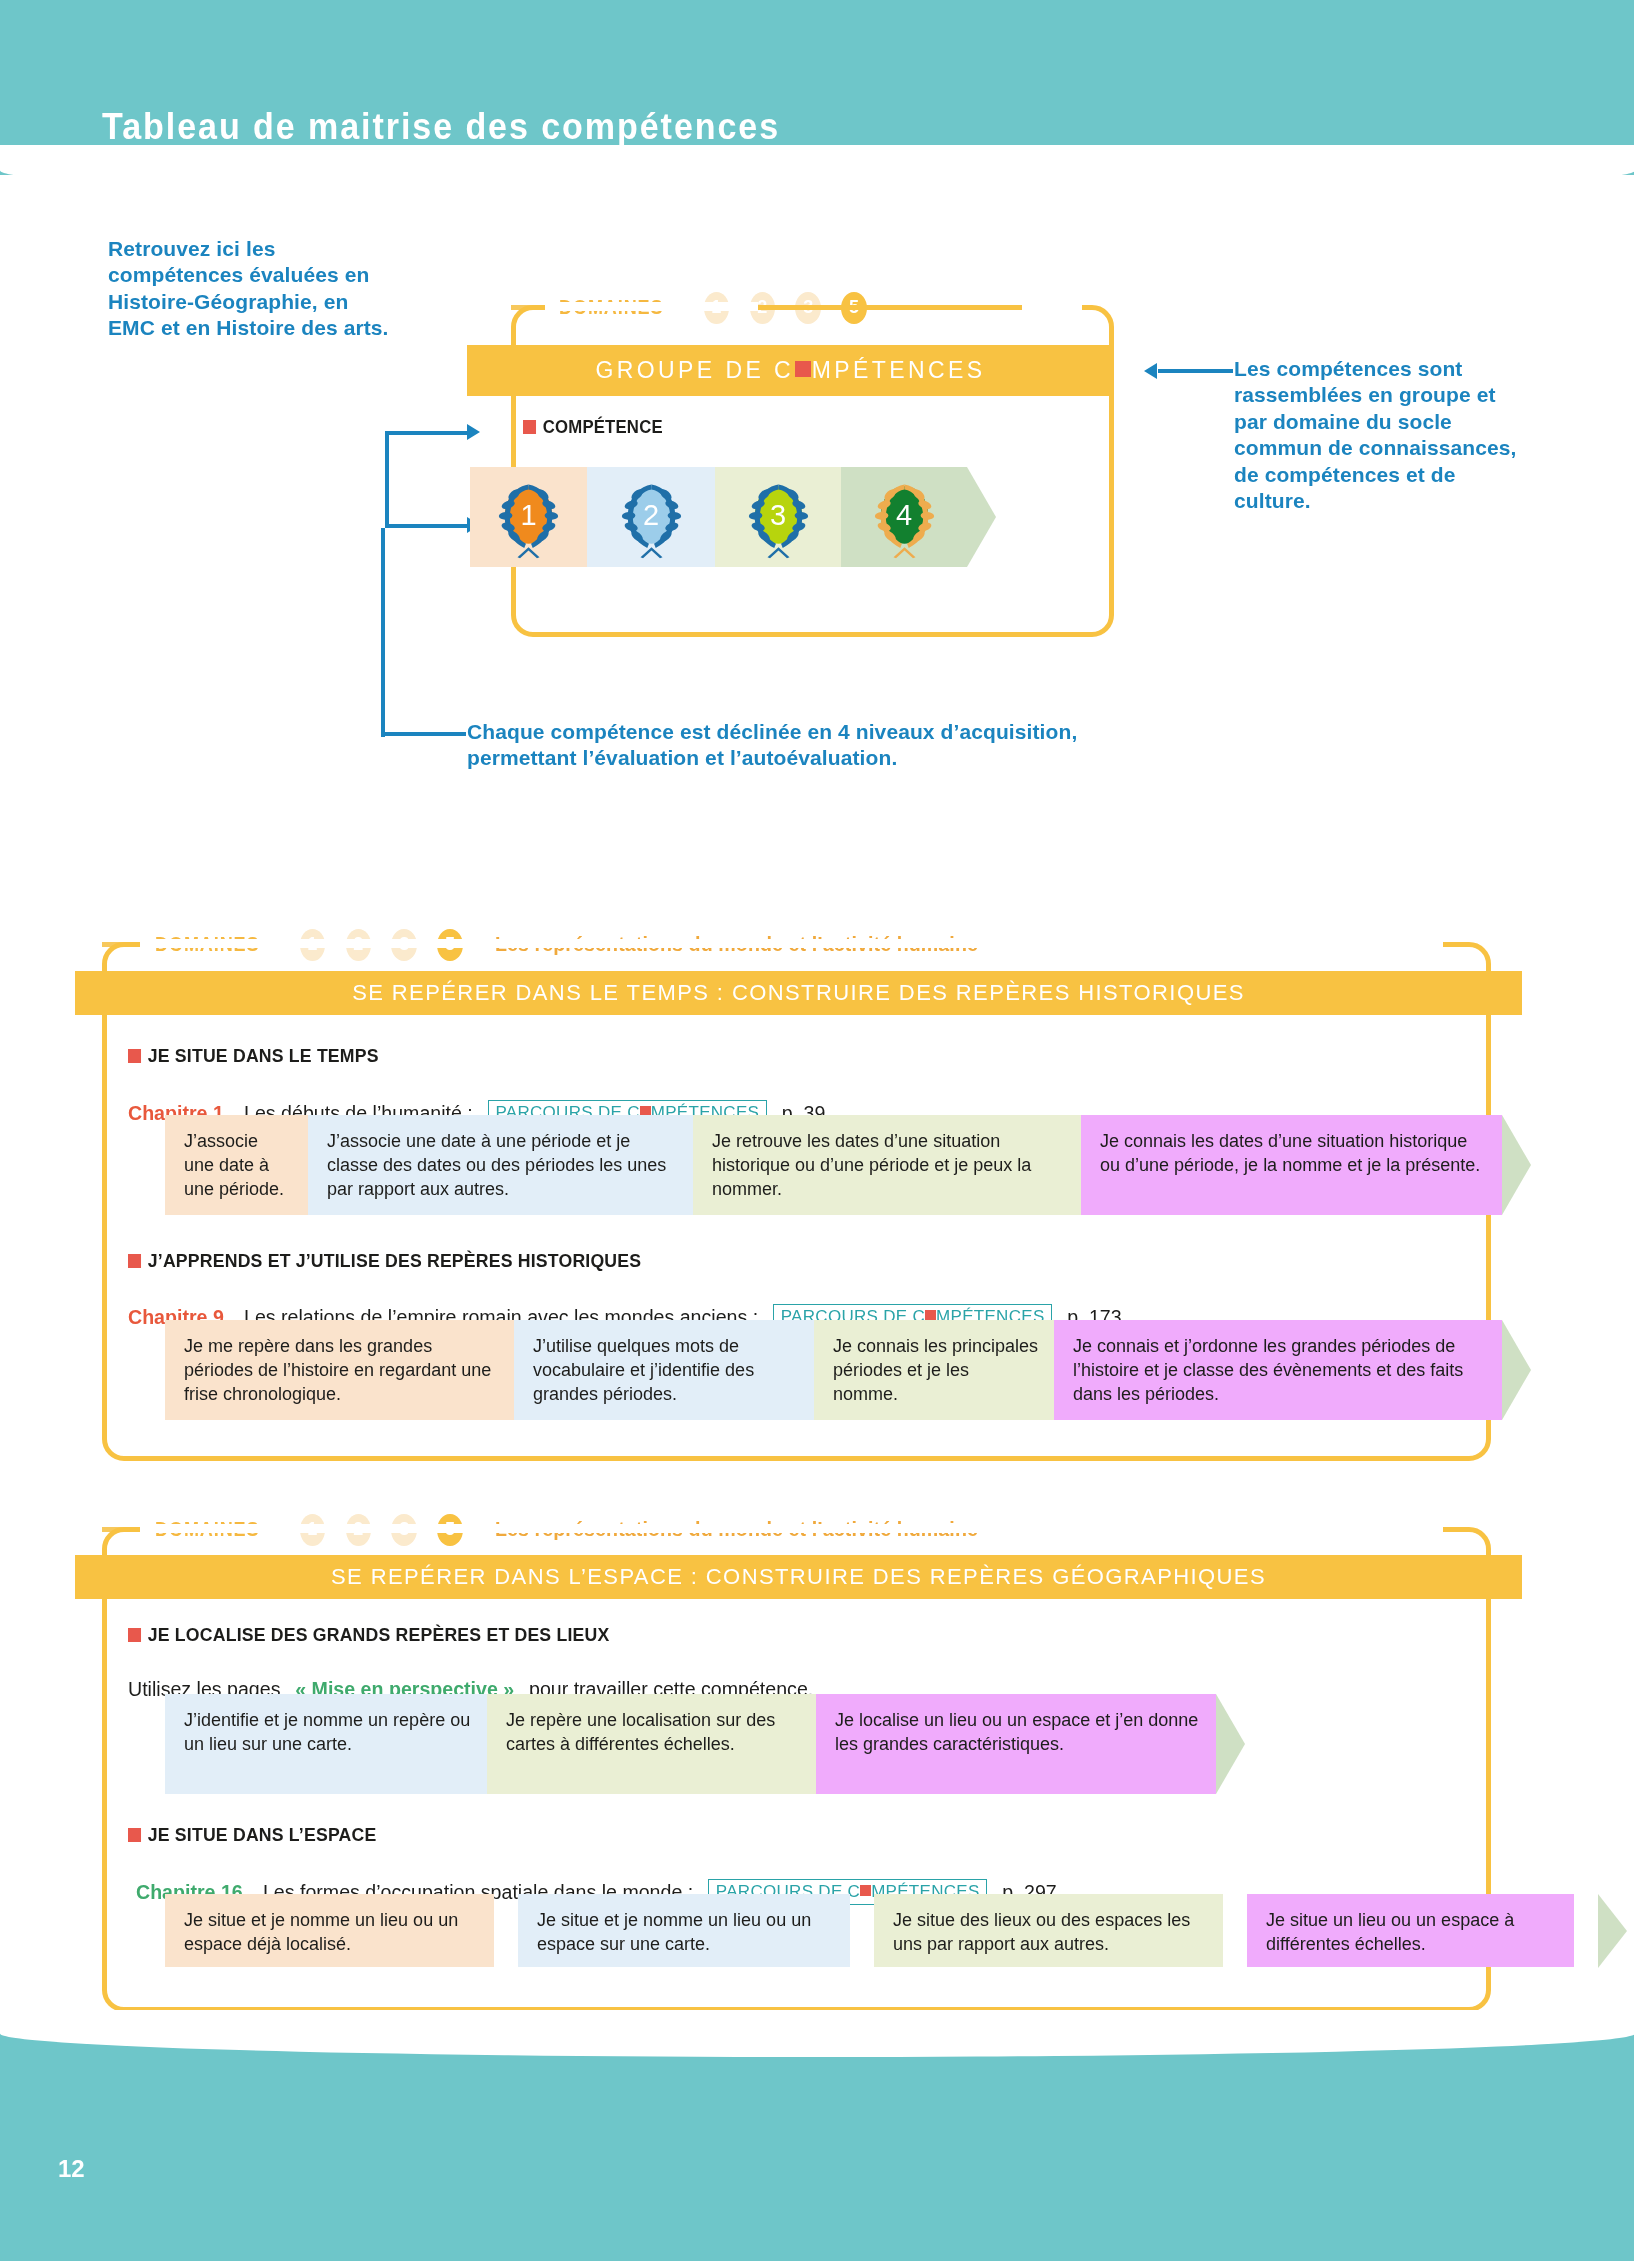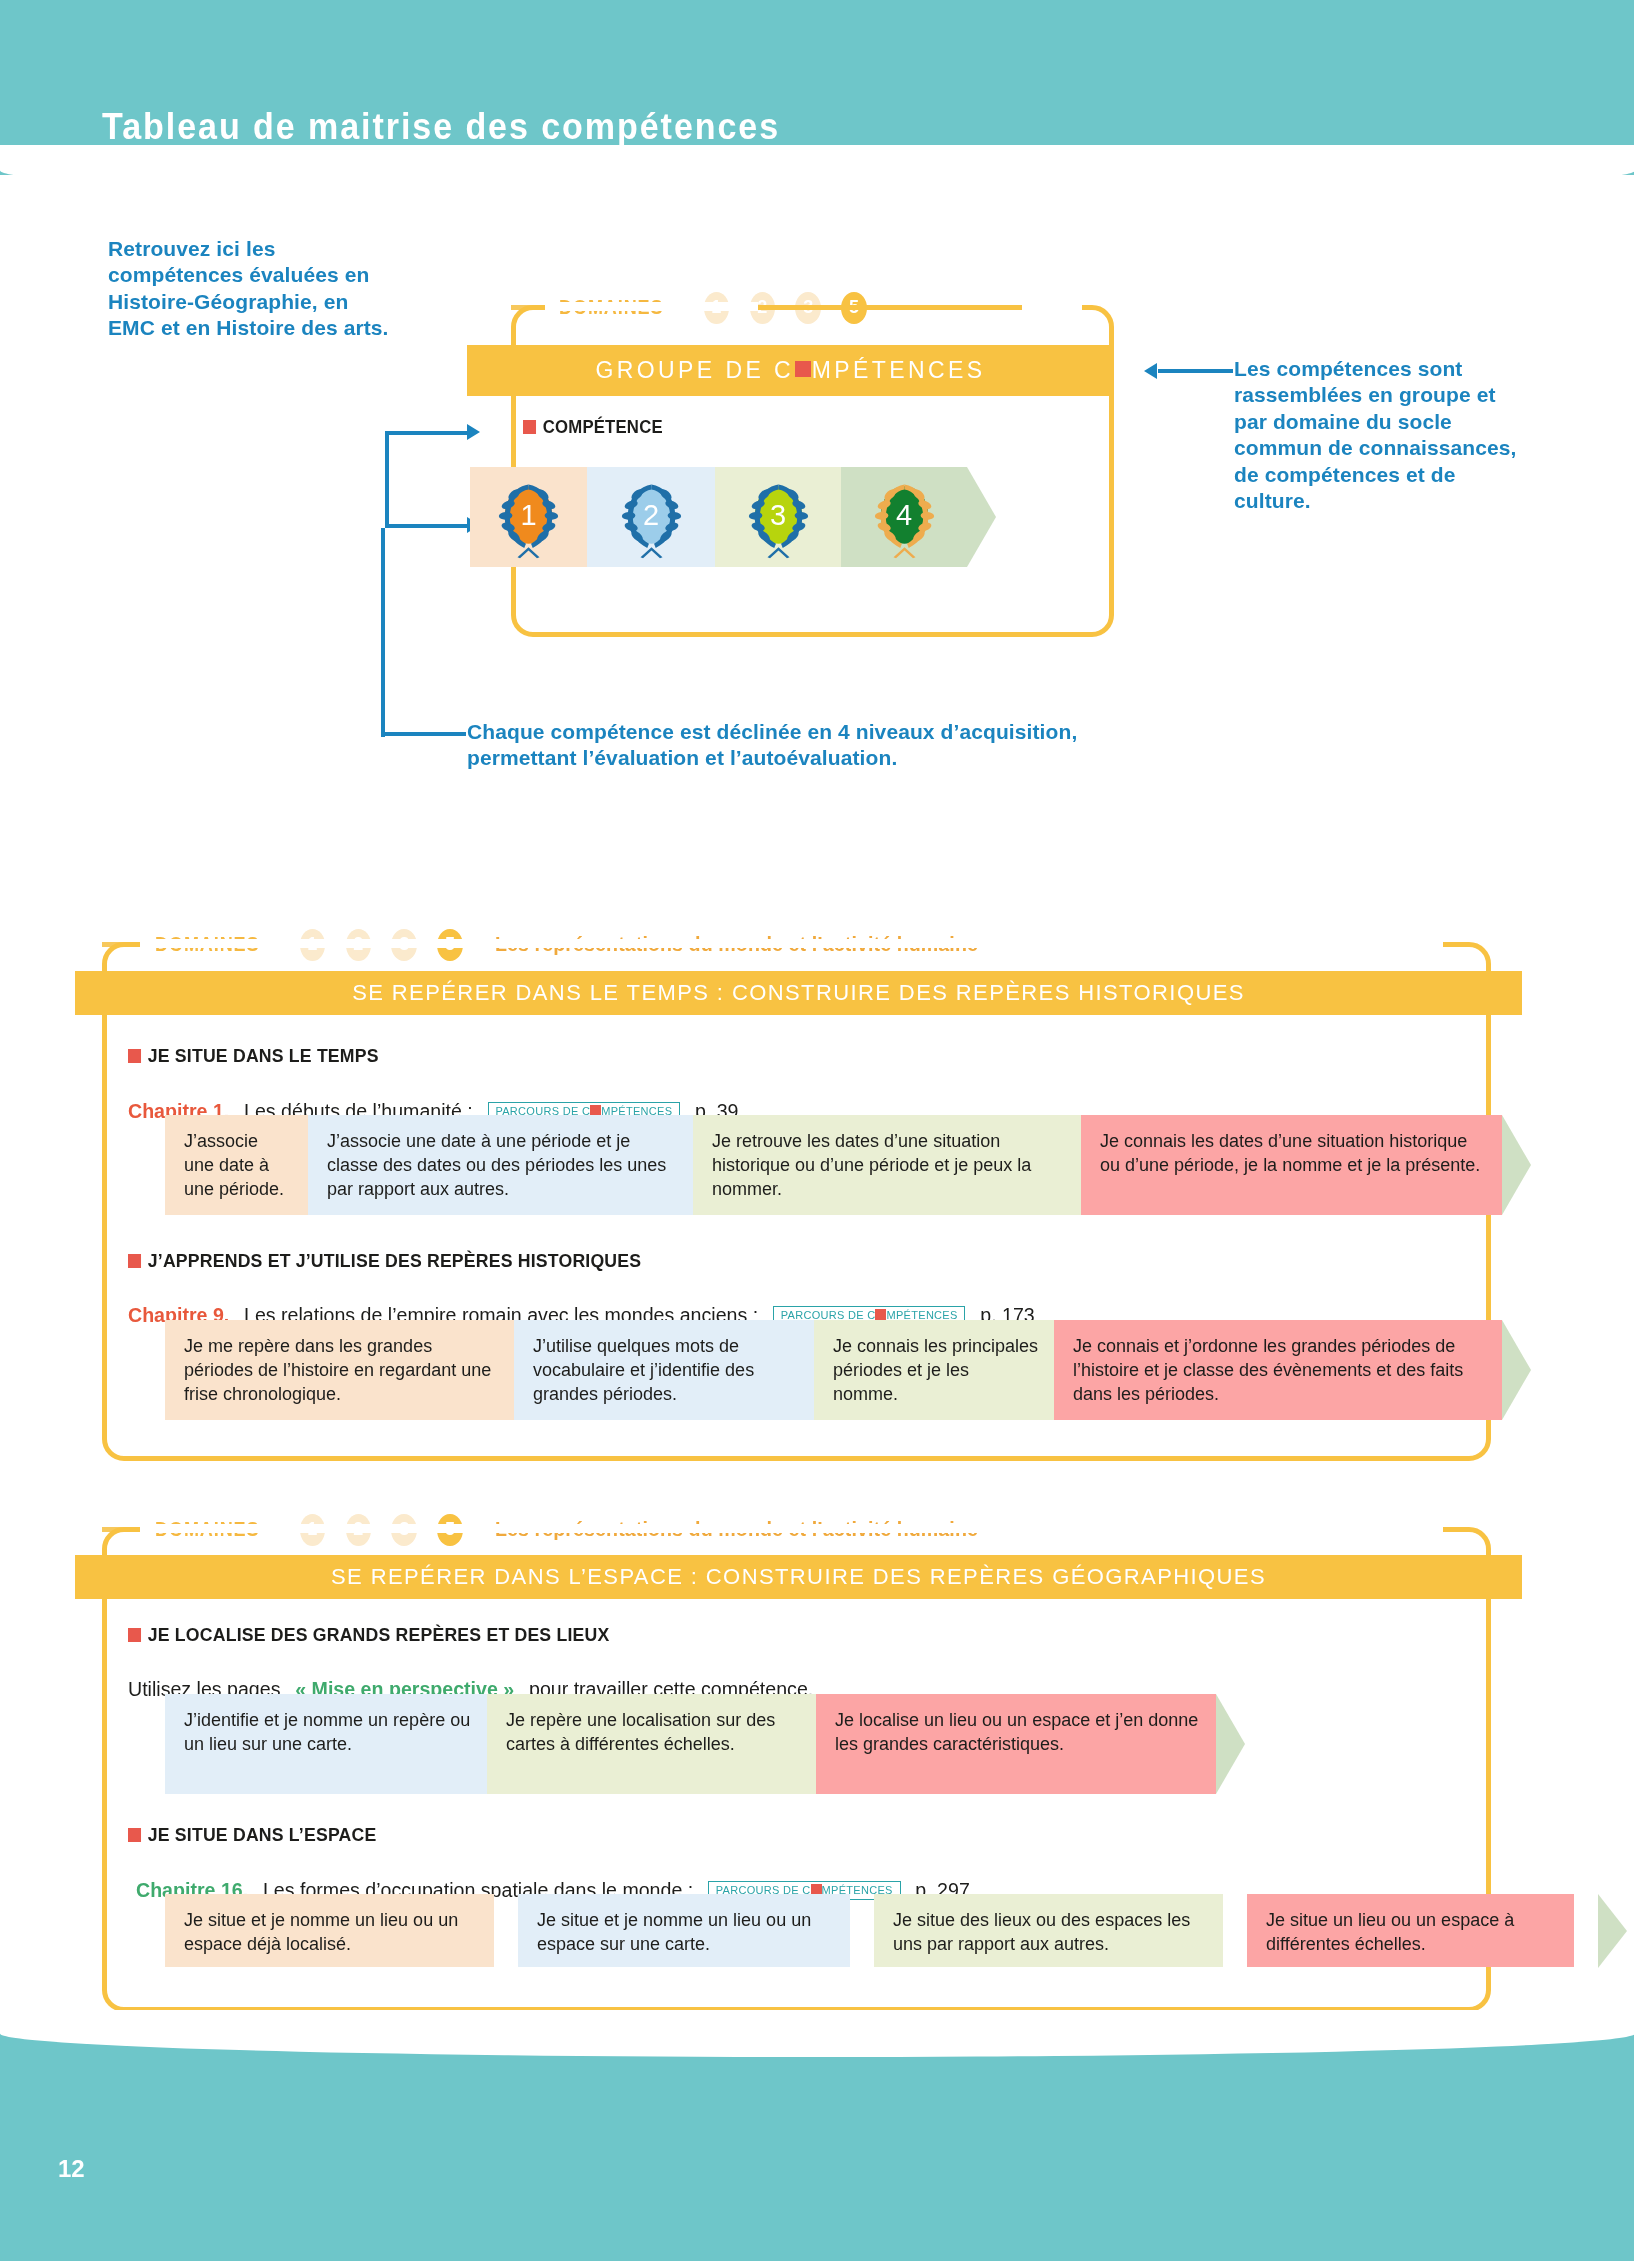--- a/index.html
+++ b/index.html
@@ -116,39 +116,39 @@
   }
   .comp-sub{
     position:absolute;font-size:19.6px;color:#1d1d1b;white-space:nowrap;
     display:flex;align-items:center;gap:8px;margin-top:20px;
   }
   .chap-h{color:#e8583c;font-weight:bold;}
   .chap-g{color:#3faa6d;font-weight:bold;}
   .badge{
     display:inline-flex;align-items:center;justify-content:center;
     border:1.7px solid #2aa3a8;color:#2aa3a8;
-    font-size:11px;letter-spacing:0.3px;padding:1.7px 6.8px 2.6px;
+    font-size:17px;letter-spacing:0.3px;padding:1.7px 6.8px 2.6px;
     margin:0 6.8px;white-space:nowrap;
   }
   .badge .sq{
     display:inline-block;width:11px;height:11px;background:#e8584c;
     margin:0 0px;vertical-align:middle;position:relative;top:-0.9px;
   }
   .mise{color:#3faa6d;font-weight:bold;}
 
   
   .levels{position:absolute;display:flex;height:100px;padding-left:36px;}
   .lvl{
     box-sizing:border-box;padding:13.6px 15.3px 0 19px;
     font-size:18px;line-height:1.35;color:#1d1d1b;
   }
   .lvl.l1{background:#fae3cc;}
   .lvl.l2{background:#e2eef8;}
   .lvl.l3{background:#eaefd4;}
-  .lvl.l4{background:#fca5a5;}
+  .lvl.l4{background:#f0abfc;}
   .lvl-arrow{
     width:0;height:0;flex:0 0 auto;
     border-top:50px solid transparent;border-bottom:50px solid transparent;
     border-left:29px solid #cfe0c4;
   }
 
   
   .medals{position:absolute;display:flex;height:100px;}
   .medal-cell{
     display:flex;align-items:center;justify-content:center;

